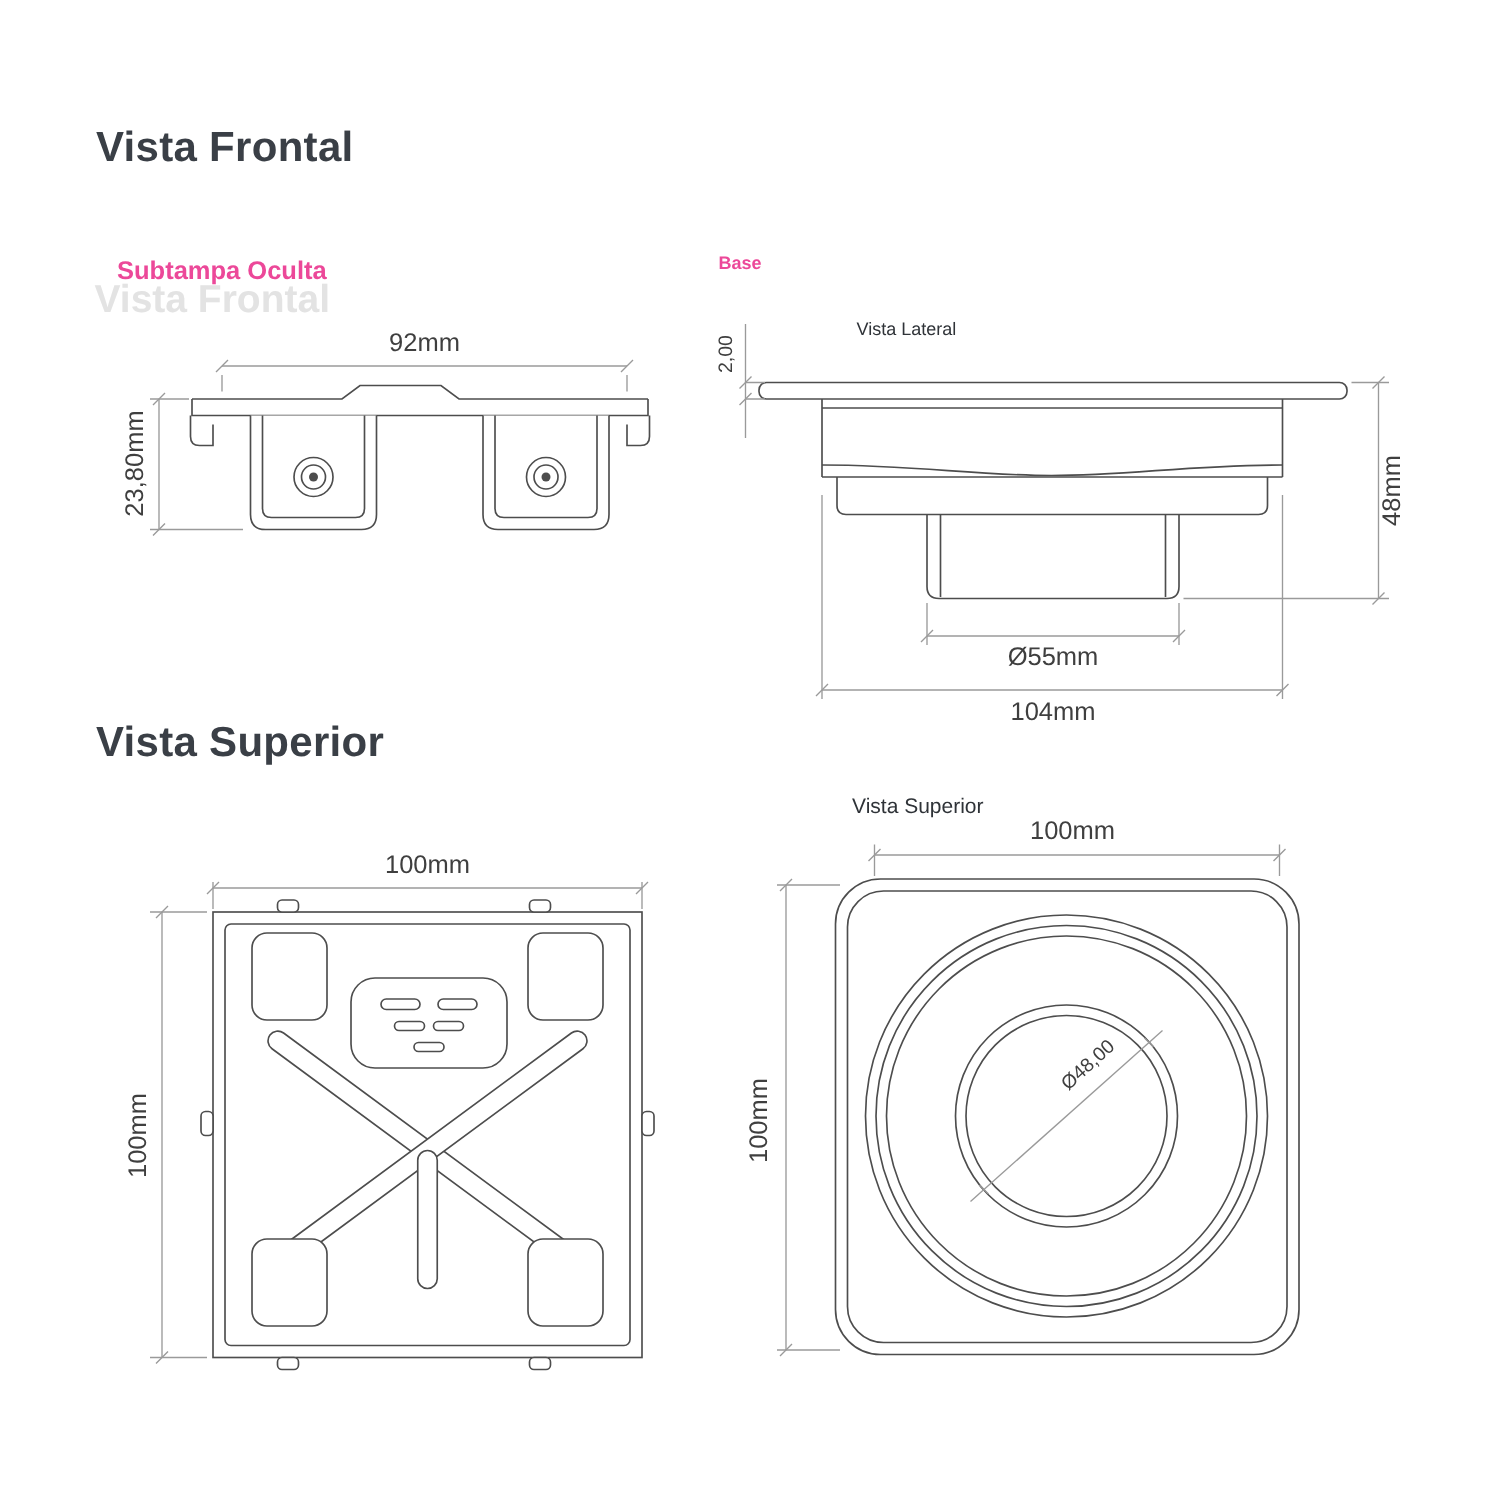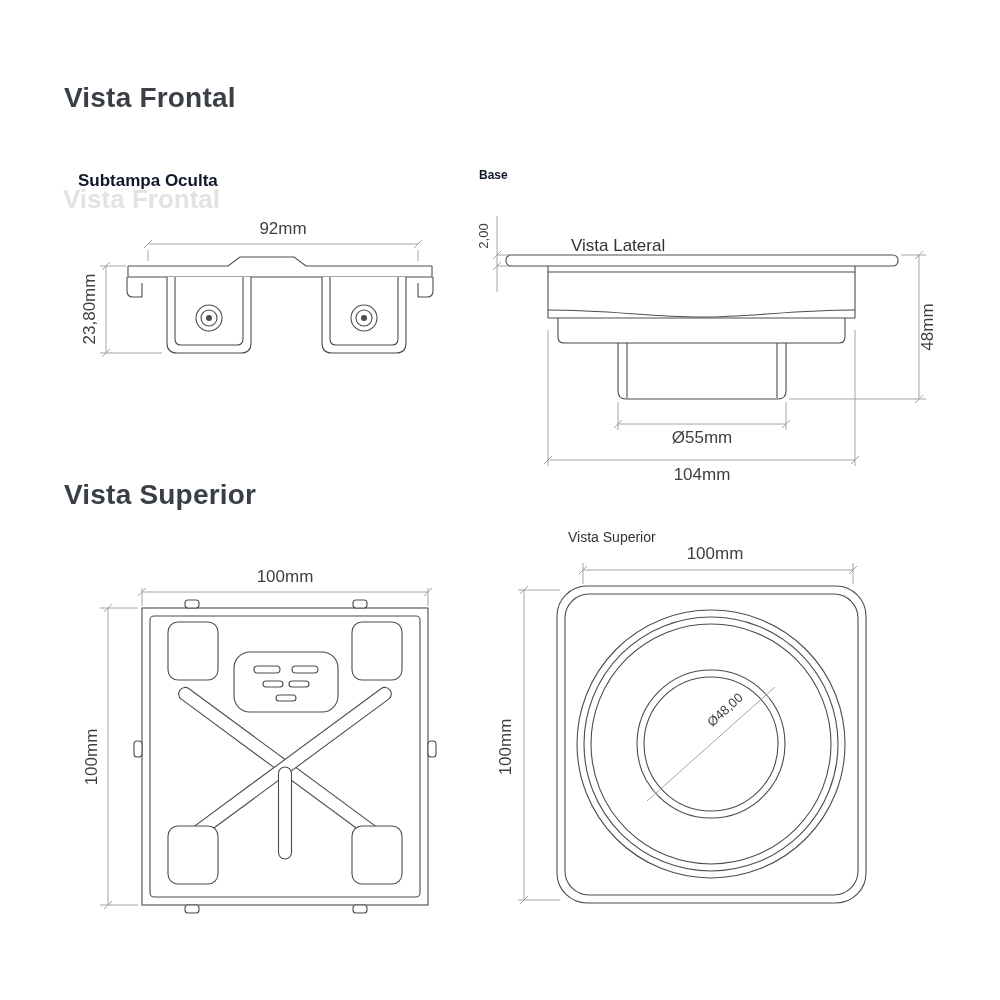--- a/index.html
+++ b/index.html
@@ -6,26 +6,26 @@
   html,body { background:#ffffff; }
   body { font-family:"Liberation Sans", sans-serif; }
   .canvas { position:relative; width:1000px; height:1000px; background:#ffffff; overflow:hidden; }
 
   .heading { position:absolute; font-size:28px; font-weight:700; color:#3a3f46; letter-spacing:.2px; z-index:3; }
   #h-frontal  { left:64px; top:82px; }
   #h-superior { left:64px; top:479px; }
 
   .watermark { position:absolute; left:63px; top:184px; font-size:26px; font-weight:700; color:#e3e3e3; z-index:1; }
 
-  .sublabel { position:absolute; font-weight:700; color:#0f172a; z-index:3; }
+  .sublabel { position:absolute; font-weight:700; color:#ec4899; z-index:3; }
   #lbl-subtampa { left:78px;  top:171px; font-size:17px; }
   #lbl-base     { left:479px; top:168px; font-size:12px; }
 
   .viewlabel { position:absolute; color:#2f3338; font-weight:500; z-index:3; }
-  #lbl-lateral    { left:571px; top:236px; font-size:17px; }
+  #lbl-lateral    { left:571px; top:212px; font-size:12px; }
   #lbl-sup-detail { left:568px; top:529px; font-size:14px; }
 
   svg.drawing { position:absolute; left:0; top:0; z-index:2; }
   svg text { font-family:"Liberation Sans", sans-serif; fill:#3f3f3f; }
   .dim-text    { font-size:17px; }
   .dim-text-sm { font-size:13px; }
 
   .ln  { stroke:#4d4d4d; stroke-width:1.1; fill:none; }
   .lnf { stroke:#4d4d4d; stroke-width:1.1; fill:#ffffff; }
   .dim { stroke:#9a9a9a; stroke-width:0.9; fill:none; }

